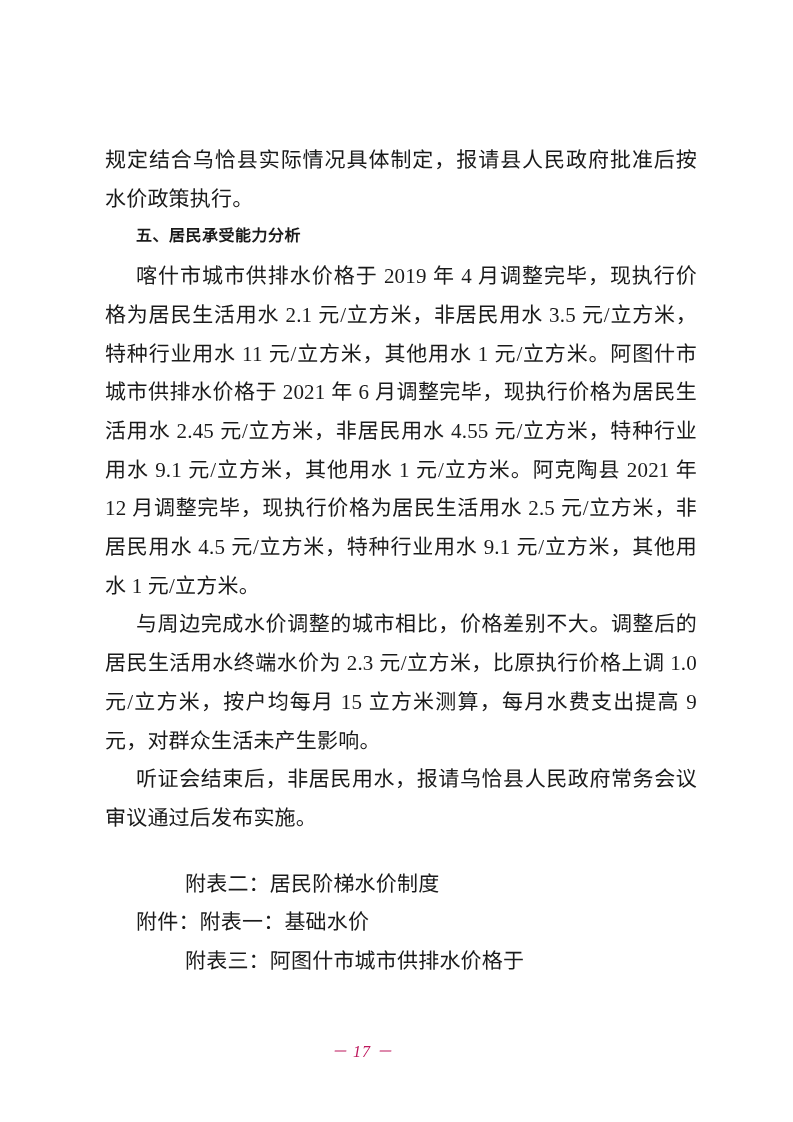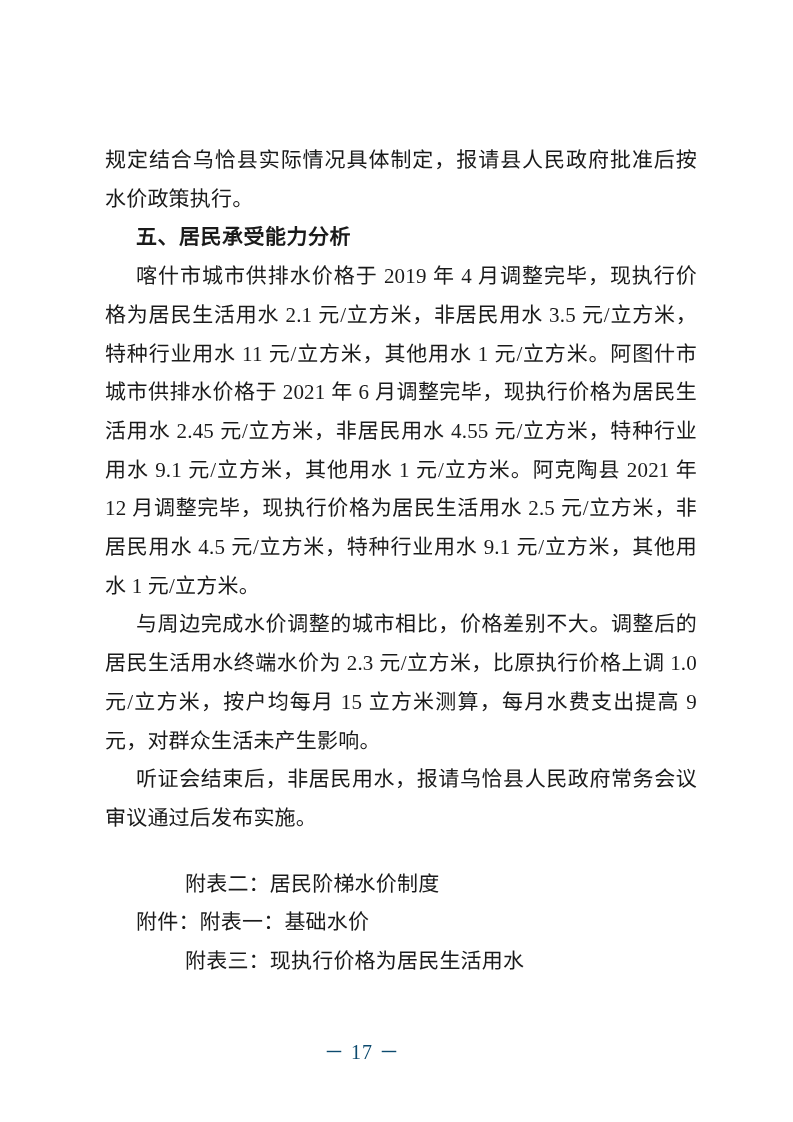--- a/index.html
+++ b/index.html
@@ -27,23 +27,23 @@
     font-size: 21px;
     line-height: 38.7px;
     text-align: justify;
     letter-spacing: 0.2px;
   }
   .indent {
     text-indent: 31px;
   }
   .section-heading {
     margin: 0;
-    font-family: Liberation Serif, serif;
+    font-family: Liberation Mono, monospace;
     font-weight: bold;
-    font-size: 21px;
+    font-size: 16px;
     line-height: 38.7px;
     text-indent: 31px;
     letter-spacing: 0.5px;
   }
   .attachments {
     margin-top: 27px;
   }
   .attach-line {
     margin: 0;
     font-size: 21px;
@@ -55,24 +55,25 @@
   }
   .attach-line.rest {
     padding-left: 80px;
   }
   .page-footer {
     position: absolute;
     top: 1041px;
     left: 0;
     width: 100%;
     text-align: center;
-    font-size: 20px;
+    font-size: 16px;
     line-height: 22px;
     letter-spacing: 1px;
-    color: #0c4a6e;
+    color: #be185d;
+    font-style: italic;
   }
 </style>
 </head>
 <body>
 
 <div class="page">
   <div class="content">
 
     <p class="body-para">规定结合乌恰县实际情况具体制定，报请县人民政府批准后按水价政策执行。</p>
 
@@ -81,19 +82,19 @@
     <p class="body-para indent">喀什市城市供排水价格于 2019 年 4 月调整完毕，现执行价格为居民生活用水 2.1 元/立方米，非居民用水 3.5 元/立方米，特种行业用水 11 元/立方米，其他用水 1 元/立方米。阿图什市城市供排水价格于 2021 年 6 月调整完毕，现执行价格为居民生活用水 2.45 元/立方米，非居民用水 4.55 元/立方米，特种行业用水 9.1 元/立方米，其他用水 1 元/立方米。阿克陶县 2021 年 12 月调整完毕，现执行价格为居民生活用水 2.5 元/立方米，非居民用水 4.5 元/立方米，特种行业用水 9.1 元/立方米，其他用水 1 元/立方米。</p>
 
     <p class="body-para indent">与周边完成水价调整的城市相比，价格差别不大。调整后的居民生活用水终端水价为 2.3 元/立方米，比原执行价格上调 1.0 元/立方米，按户均每月 15 立方米测算，每月水费支出提高 9 元，对群众生活未产生影响。</p>
 
 
     <p class="body-para indent">听证会结束后，非居民用水，报请乌恰县人民政府常务会议审议通过后发布实施。</p>
 
     <div class="attachments">
       <p class="attach-line rest">附表二：居民阶梯水价制度</p>
       <p class="attach-line first">附件：附表一：基础水价</p>
-      <p class="attach-line rest">附表三：现执行价格为居民生活用水</p>
+      <p class="attach-line rest">附表三：阿图什市城市供排水价格于</p>
     </div>
 
   </div>
 
   <div class="page-footer">－ 17 －</div>
 </div>
 
 </body></html>

